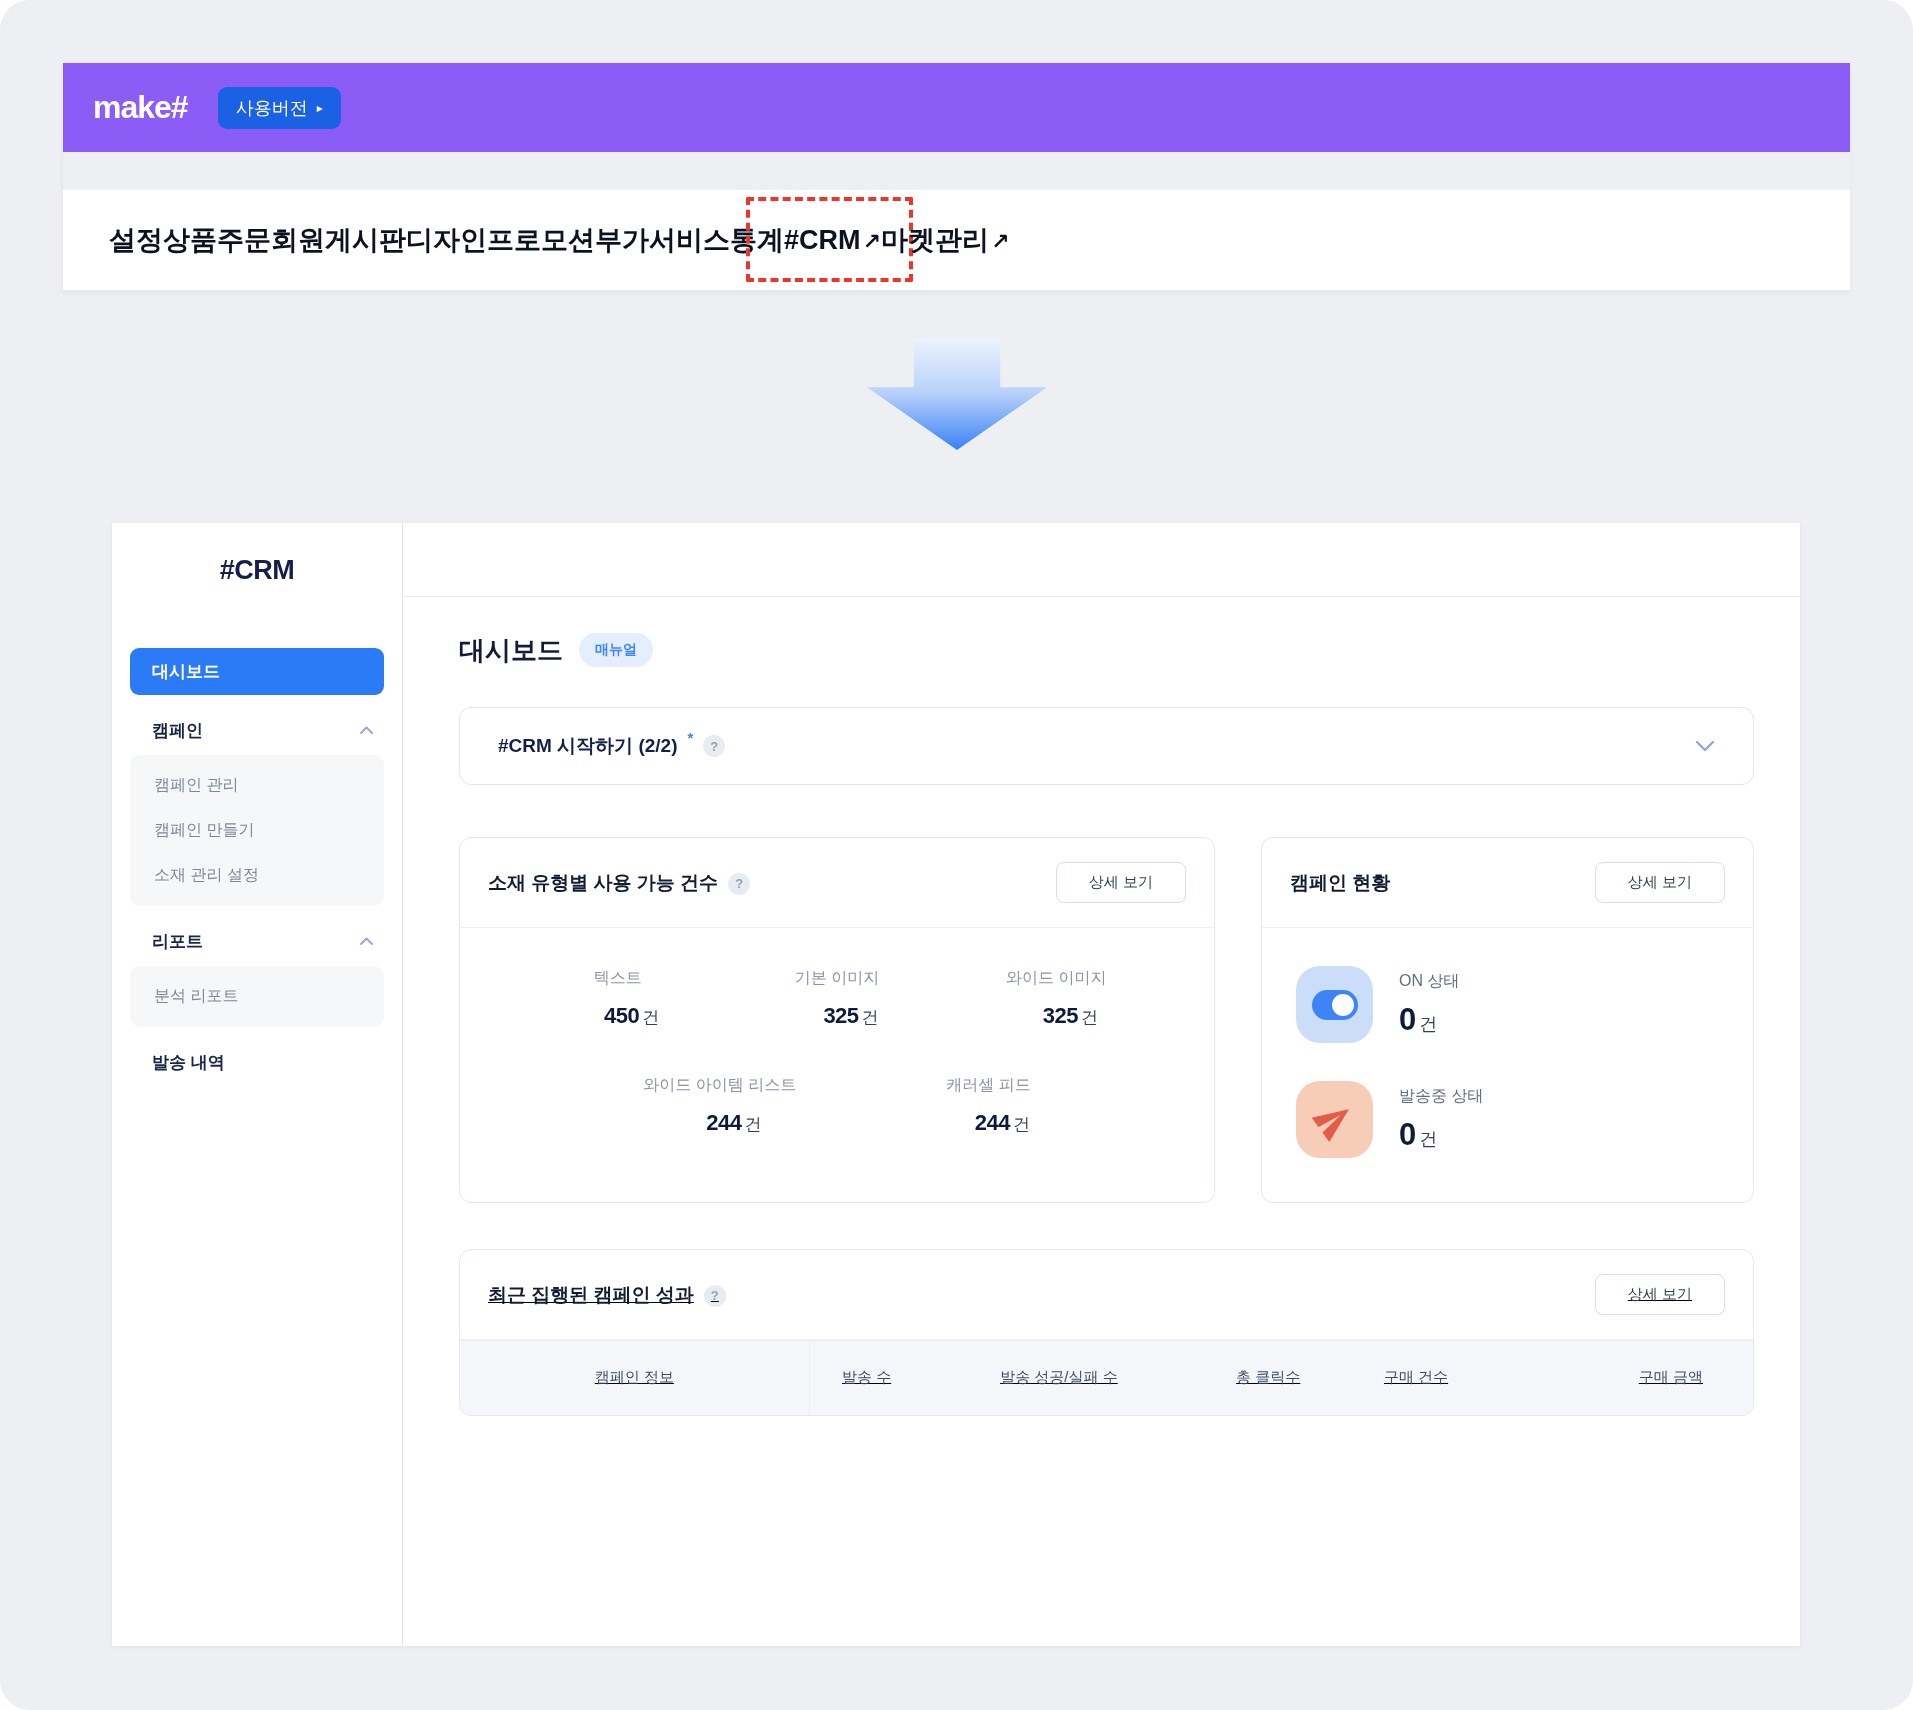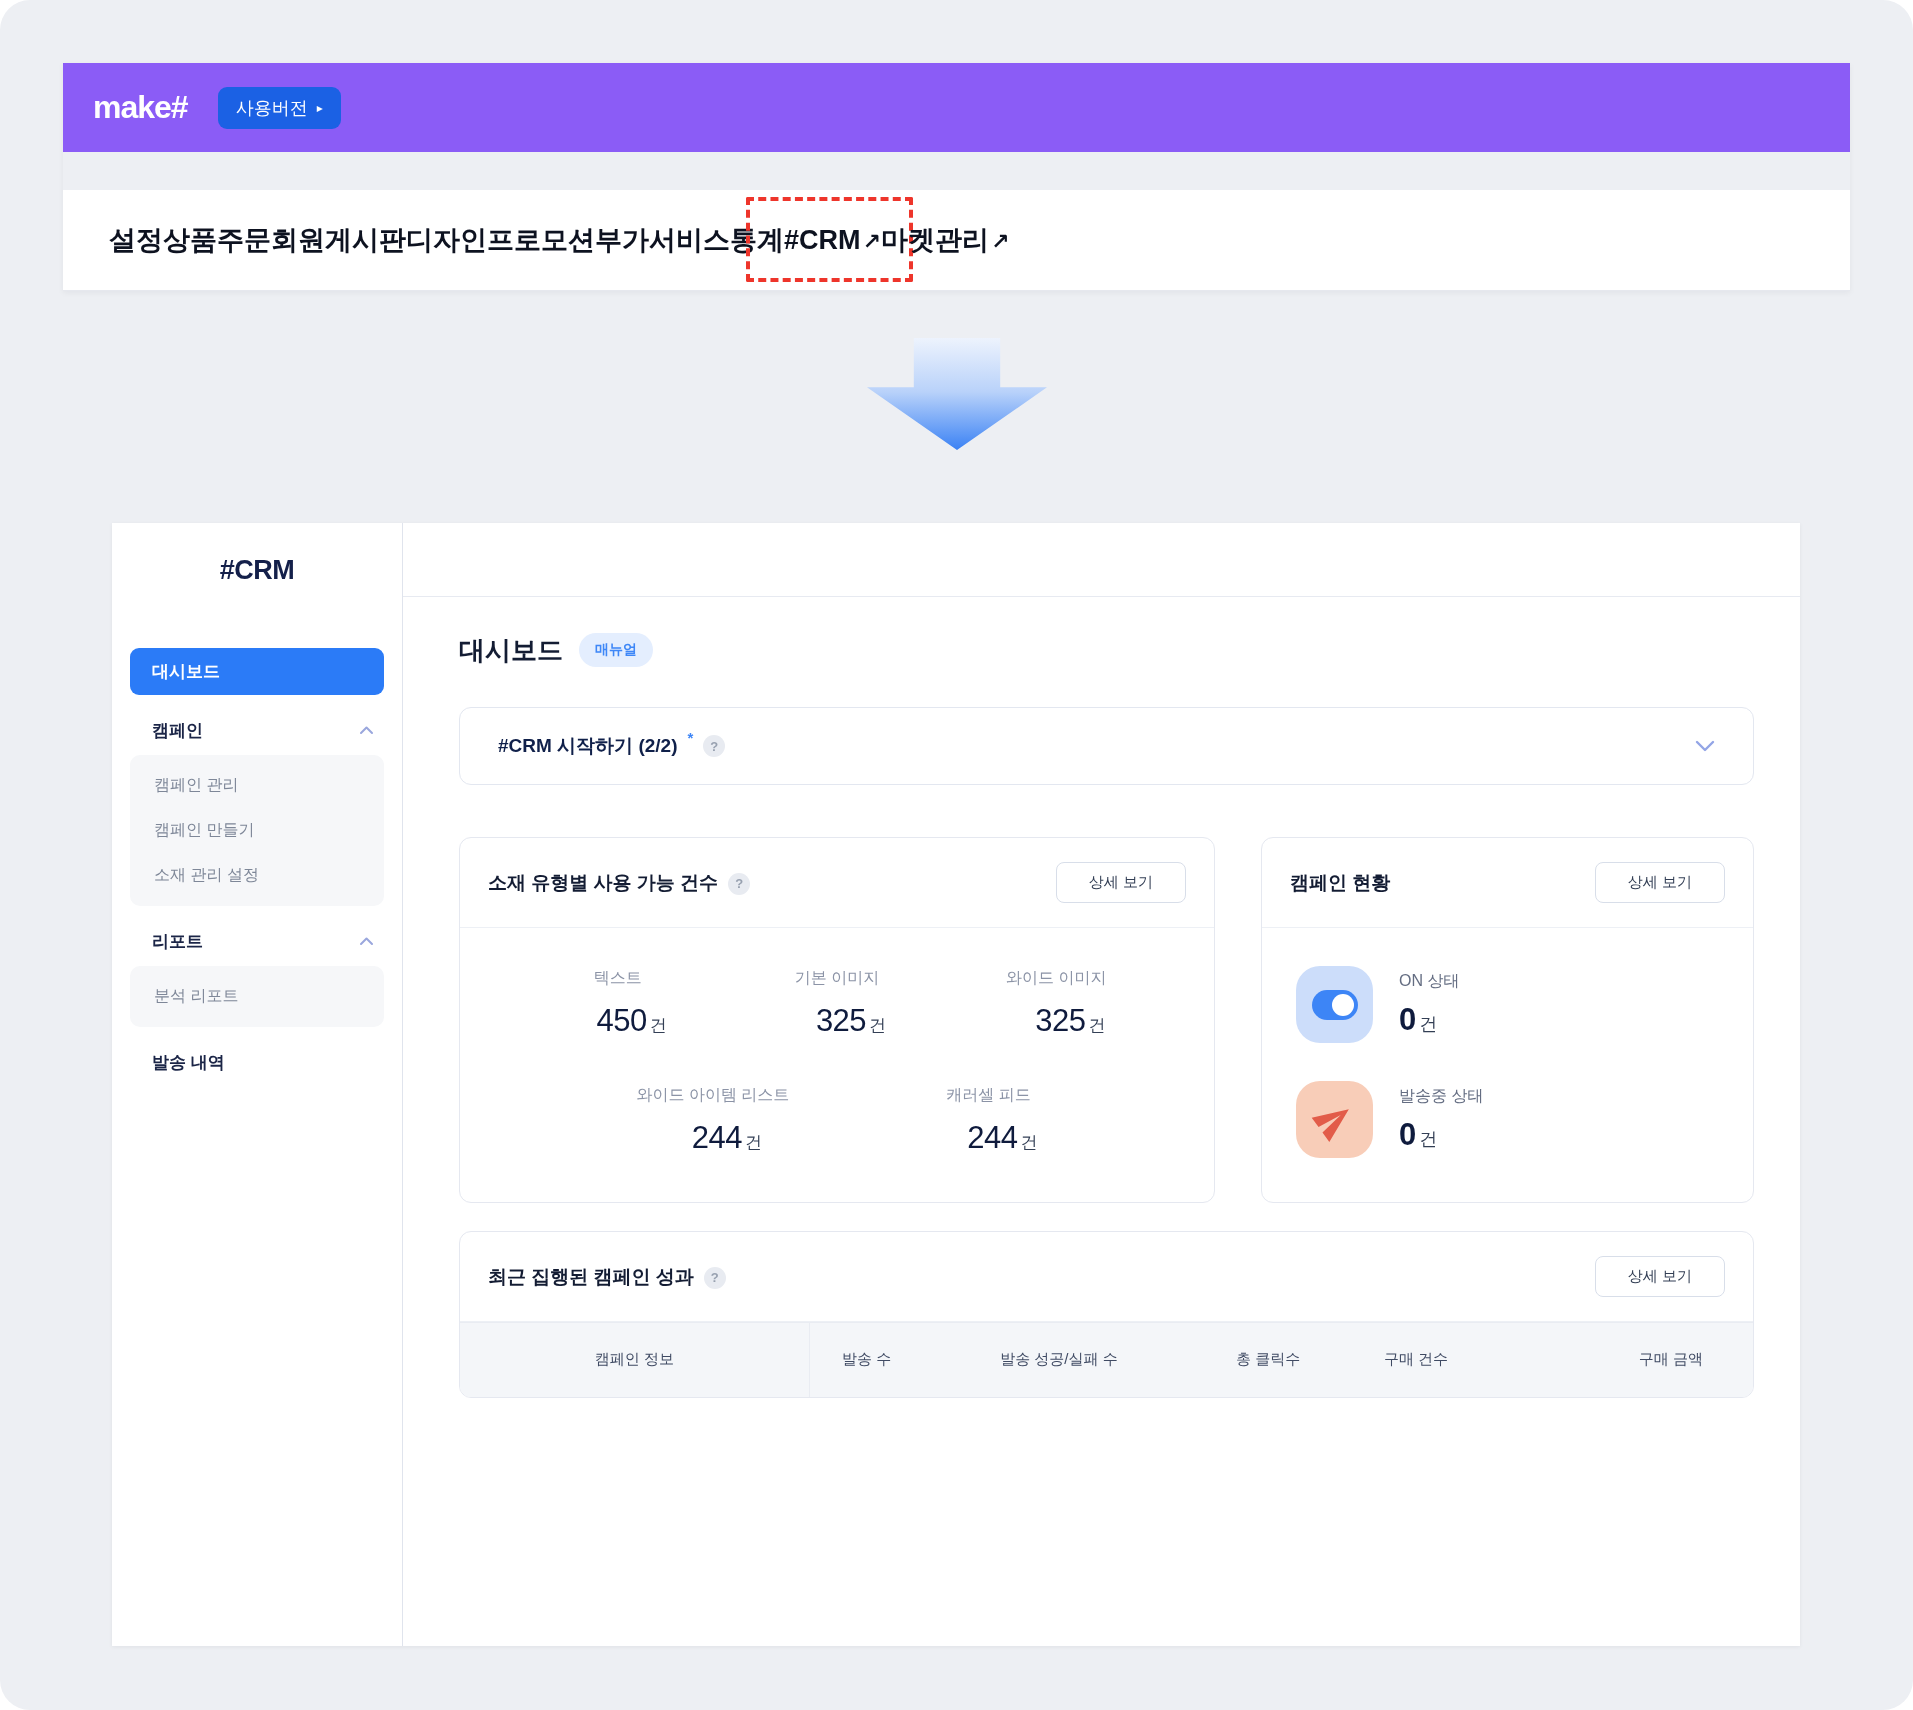--- a/index.html
+++ b/index.html
@@ -132,21 +132,21 @@
     border:1px solid #d8dee9; background:#fff; border-radius:8px;
     font-size:15px; color:#333f55; padding:10px 32px; cursor:pointer;
     font-family:inherit;
   }
 
   .materials-body { padding:40px 48px 0; }
   .stat-grid { display:grid; grid-template-columns:1fr 1fr 1fr; }
   .stat { text-align:center; }
   .stat-label { font-size:16px; color:#8b93a6; }
   .stat-value-row { margin-top:14px; }
-  .stat-value { font-size:31px; font-weight:normal; color:#0f1b3d; letter-spacing:-.5px;margin-left:28px; }
+  .stat-value { font-size:22px; font-weight:bold; color:#0f1b3d; letter-spacing:-.5px;margin-left:28px; }
   .stat-unit { font-size:17px; color:#333f55; margin-left:3px; }
   .stat-row2 { display:flex; justify-content:center; gap:150px; margin-top:46px; }
 
   .status-body { padding:38px 34px; display:flex; flex-direction:column; gap:38px; }
   .status-item { display:flex; align-items:center; gap:26px; }
   .status-iconbox {
     width:77px; height:77px; border-radius:24px; flex-shrink:0;
     display:flex; align-items:center; justify-content:center;
   }
   .iconbox-blue { background:#ccddfa; }
@@ -157,21 +157,21 @@
   .toggle-pill::after {
     content:""; position:absolute; right:4px; top:4px; width:22px; height:22px;
     border-radius:50%; background:#fff;
   }
   .plane-svg { transform:rotate(-36deg); margin-left:-2px; }
   .status-label { font-size:16px; color:#646d82; }
   .status-value-row { margin-top:10px; }
   .status-value { font-size:31px; font-weight:bold; color:#0f1b3d; }
   .status-unit { font-size:18px; color:#333f55; margin-left:3px; }
 
-  .card-perf { margin-top:28px; overflow:hidden; }
+  .card-perf { margin-top:46px; overflow:hidden;text-decoration:underline; }
   .perf-table { width:100%; border-collapse:collapse; font-size:15px; }
   .perf-table th {
     background:#f4f6f9; height:74px; font-weight:500; color:#3f4a63;
     border-top:1px solid #e9ecf2; text-align:center;
   }
   .perf-table td {
     height:86px; border-top:1px solid #e9ecf2; color:#1c2741; text-align:center;
   }
   .perf-table th.col-info { width:27%; border-right:1px solid #e9ecf2; }
   .perf-table td.col-info {

